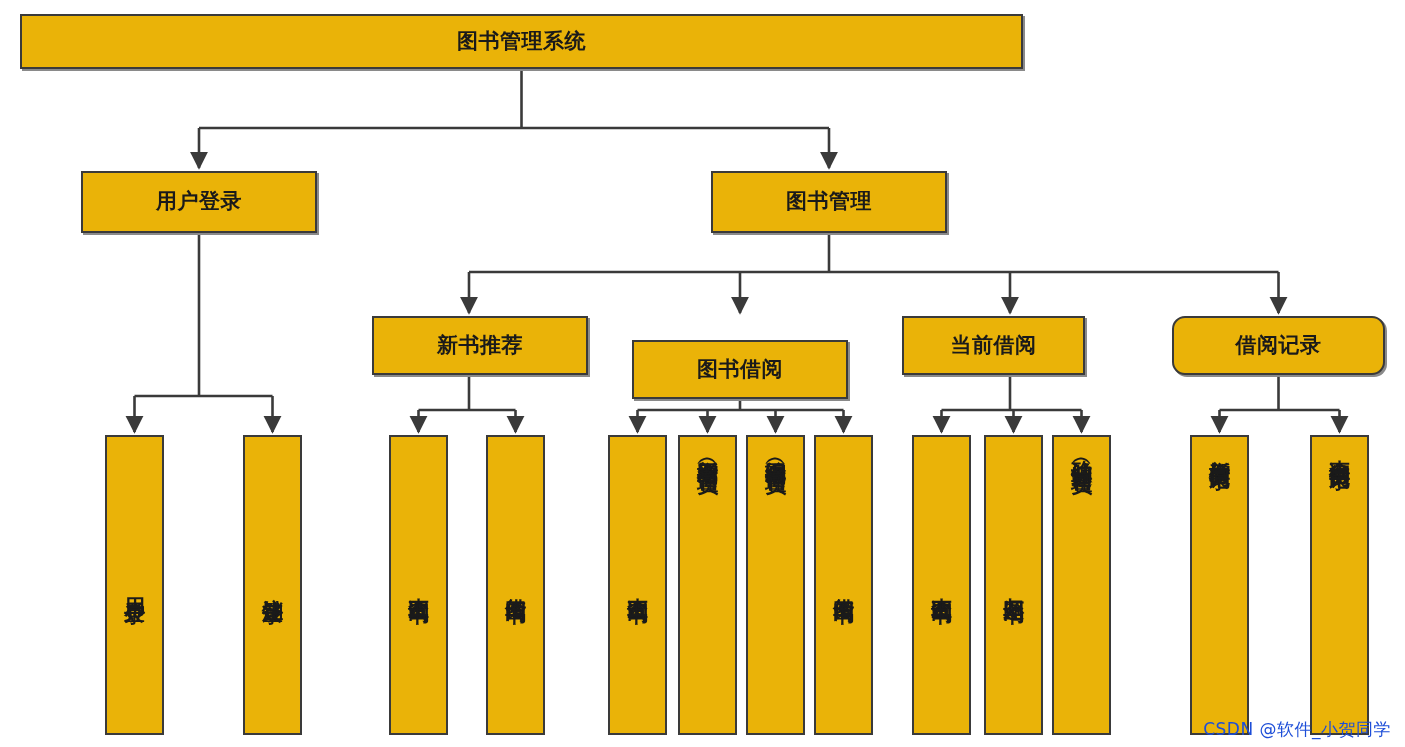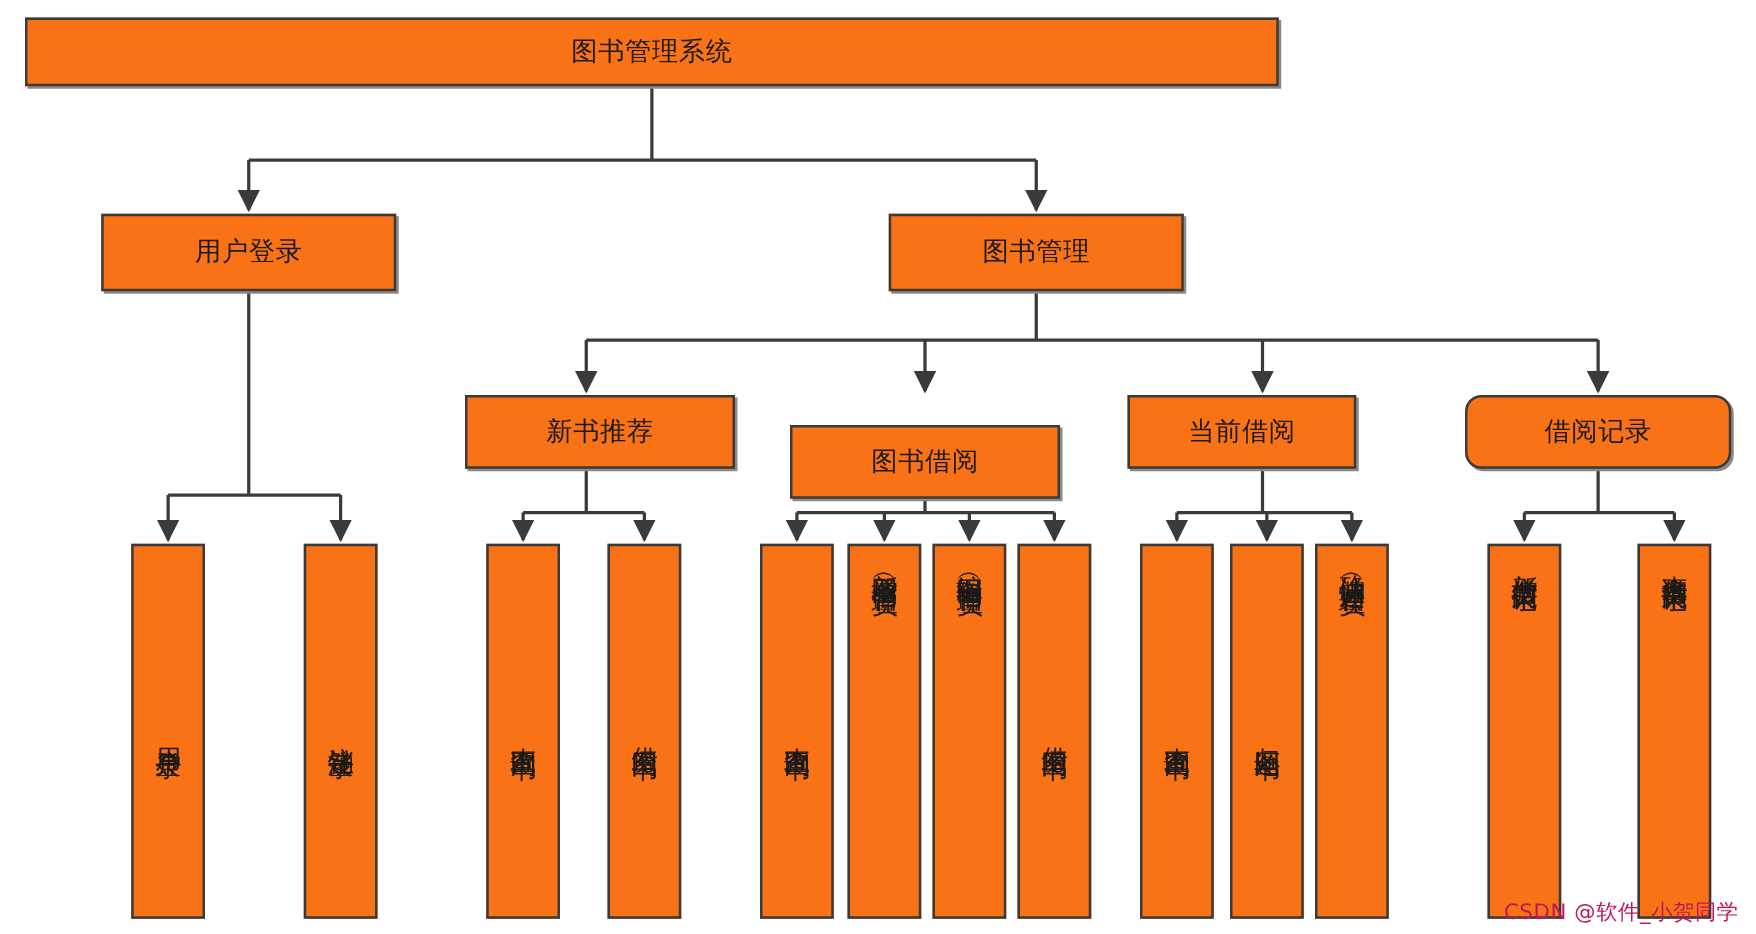--- a/index.html
+++ b/index.html
@@ -18,26 +18,27 @@
     position: absolute;
     left: 0;
     top: 0;
     width: 1405px;
     height: 747px;
   }
   .node-box {
     position: absolute;
     box-sizing: border-box;
     border: 2px solid #3a3a3a;
-    background: #f97316;
+    background: #eab308;
     display: flex;
     align-items: center;
     justify-content: center;
     text-align: left;
     color: #1a1a1a;
+    font-weight: bold;
   }
   .node-box.shadowed {
     box-shadow: 2px 2px 0 0 #8a8a8a;
   }
   .node-label {
     font-size: 21px;
     line-height: 1.2;
     letter-spacing: 0.5px;
     white-space: nowrap;
   }
@@ -57,21 +58,21 @@
   }
   .node-box.vertical.centered {
     align-items: center;
     padding-top: 0;
   }
   .watermark {
     position: absolute;
     right: 14px;
     bottom: 6px;
     font-size: 17px;
-    color: #be185d;
+    color: #1d4ed8;
     letter-spacing: 0.5px;
     white-space: nowrap;
     pointer-events: none;
   }
 </style>
 </head>
 <body>
 
 <svg id="canvas" viewBox="0 0 1405 747" xmlns="http://www.w3.org/2000/svg">
   <defs>

